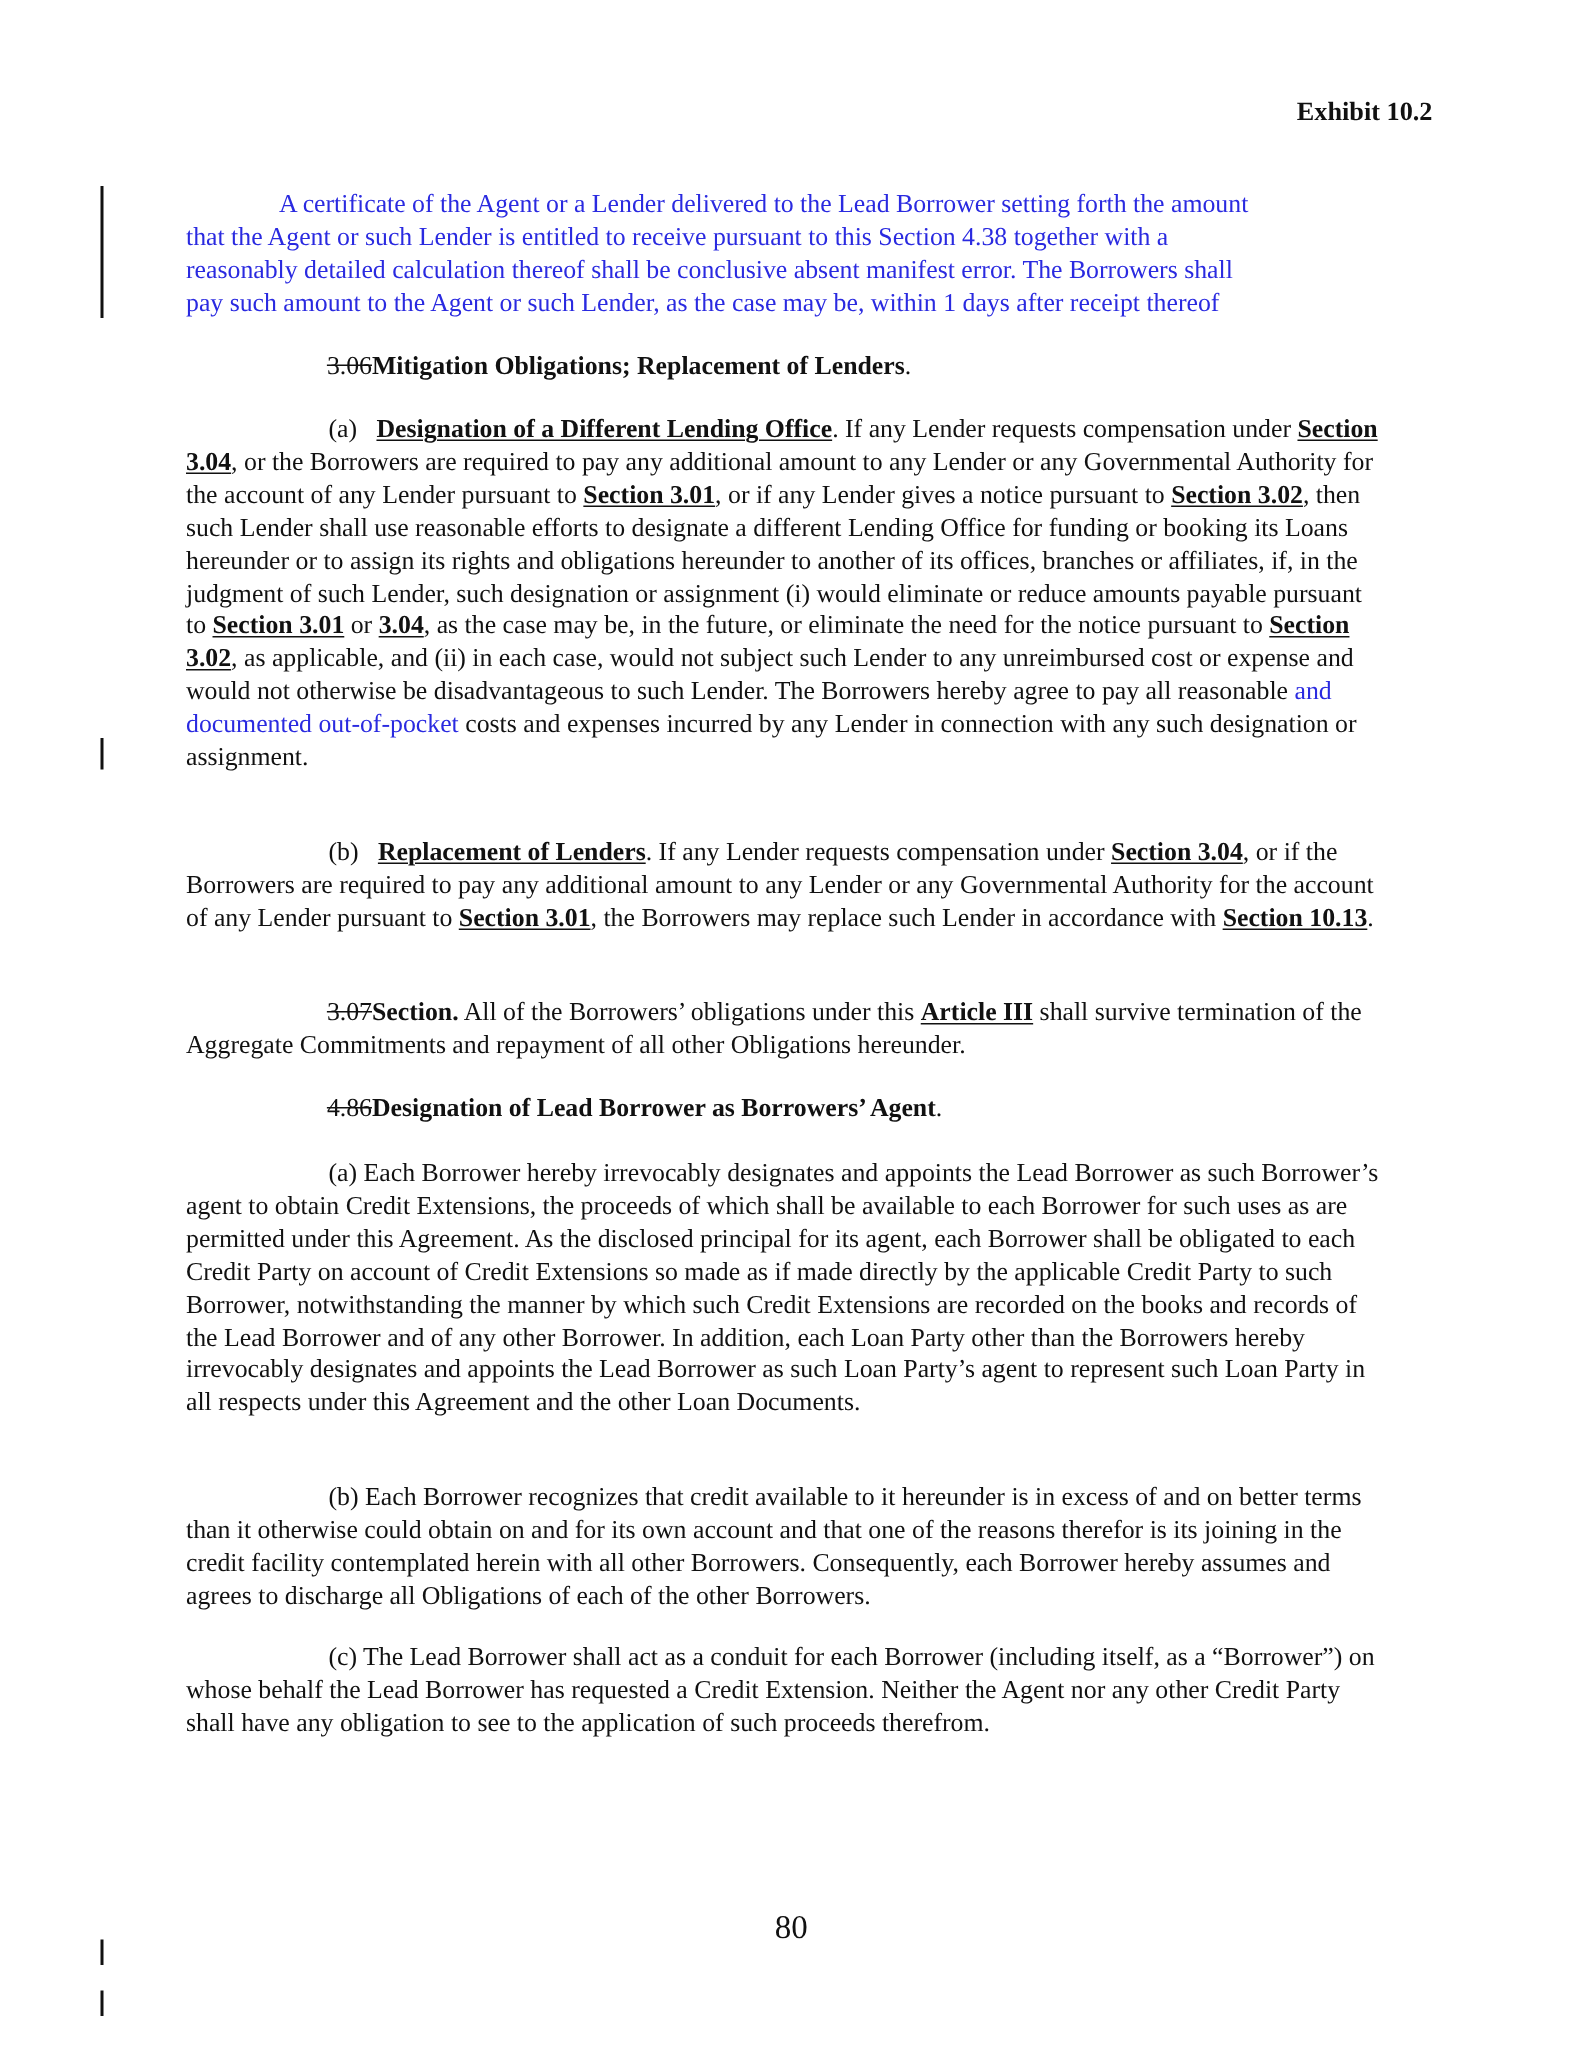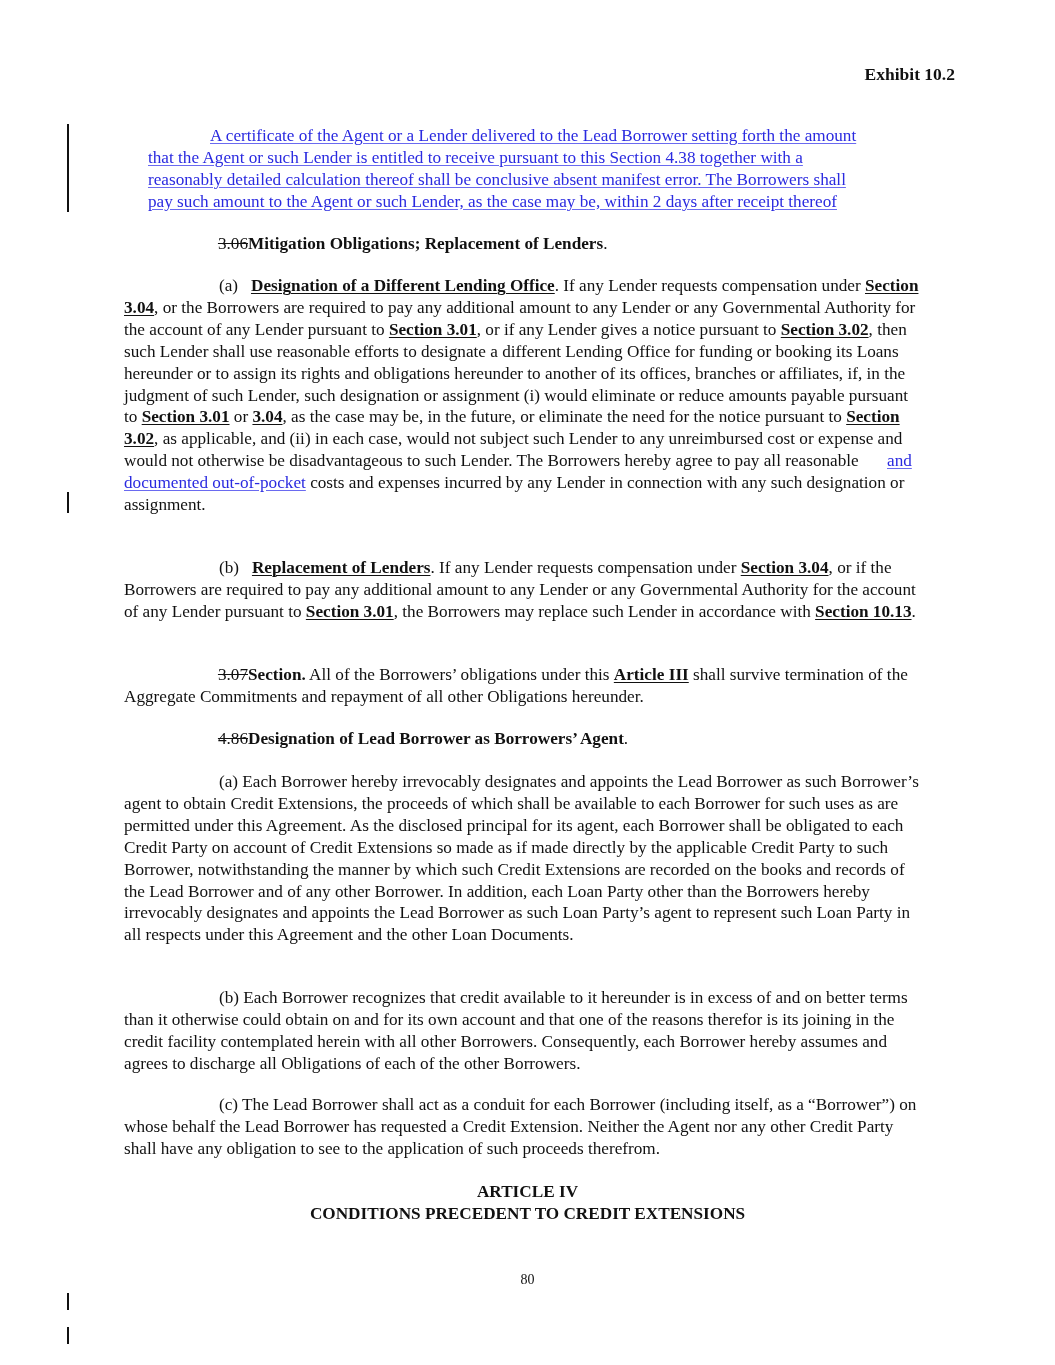--- a/index.html
+++ b/index.html
@@ -6,46 +6,46 @@
   body {
     width: 1055px; height: 1365px; position: relative; overflow: hidden;
     font-family: "Liberation Serif", serif; color: #111; font-size: 17.2px;
   }
   .page { position: absolute; left: 0; top: 0; width: 1055px; height: 1365px; }
   .exhibit { position: absolute; right: 100px; top: 64px; font-weight: bold; font-size: 17.5px; margin-left: 14px; }
   .block { position: absolute; left: 124px; width: 800px; line-height: 21.9px; text-align: left; }
   .indent { display: inline-block; width: 62px; }
   .indent-a { display: inline-block; width: 95px; }
   .u { text-decoration: underline; text-decoration-thickness: 1px; text-underline-offset: 2px; font-weight: bold; }
-  .ins { color: #2a2ae0; text-decoration: underline; text-decoration-color: #6a6af0; text-underline-offset: 2px; margin-left: 24px; }
+  .ins { color: #2a2ae0; text-decoration-color: #6a6af0; text-underline-offset: 2px; }
   .strike { text-decoration: line-through; text-align: right; }
   .heading { font-weight: bold; }
   .secnum { display: inline-block; width: 62px; }
   .changebar { position: absolute; left: 67px; width: 2px; background: #111; }
   .center { position: absolute; left: 0; width: 1055px; text-align: center; }
   .art { font-weight: bold; line-height: 22px; }
-  .pgnum { font-size: 14px; }
+  .pgnum { font-size: 22px; }
 </style>
 </head>
 <body>
 
 <div class="page">
 
   <div class="exhibit">Exhibit 10.2</div>
 
   <div class="changebar" style="top:124px;height:88px;"></div>
   <div class="changebar" style="top:492px;height:21px;"></div>
   <div class="changebar" style="top:1293px;height:17px;"></div>
   <div class="changebar" style="top:1327px;height:17px;"></div>
 
   <div class="block" style="top:125px;">
     <div class="ins" style="padding-left:62px;">A certificate of the Agent or a Lender delivered to the Lead Borrower setting forth the amount</div>
     <div class="ins">that the Agent or such Lender is entitled to receive pursuant to this Section 4.38 together with a</div>
     <div class="ins">reasonably detailed calculation thereof shall be conclusive absent manifest error.  The Borrowers shall</div>
-    <div class="ins">pay such amount to the Agent or such Lender, as the case may be, within 2 days after receipt thereof</div>
+    <div class="ins">pay such amount to the Agent or such Lender, as the case may be, within 1 days after receipt thereof</div>
   </div>
 
   <div class="block" style="top:233px;">
     <span class="indent"></span><span class="strike secnum">3.06</span><span class="heading">Mitigation Obligations; Replacement of Lenders</span><span>.</span>
   </div>
 
   <div class="block" style="top:275px;">
     <span class="indent-a"></span><span>(a)</span>&nbsp;&nbsp;&nbsp;<span class="u">Designation of a Different Lending Office</span><span>.  If any Lender requests compensation under </span><span class="u">Section 3.04</span><span>, or the Borrowers are required to pay any additional amount to any Lender or any Governmental Authority for the account of any Lender pursuant to </span><span class="u">Section 3.01</span><span>, or if any Lender gives a notice pursuant to </span><span class="u">Section 3.02</span><span>, then such Lender shall use reasonable efforts to designate a different Lending Office for funding or booking its Loans hereunder or to assign its rights and obligations hereunder to another of its offices, branches or affiliates, if, in the judgment of such Lender, such designation or assignment (i) would eliminate or reduce amounts payable pursuant to </span><span class="u">Section 3.01</span><span> or </span><span class="u">3.04</span><span>, as the case may be, in the future, or eliminate the need for the notice pursuant to </span><span class="u">Section 3.02</span><span>, as applicable, and (ii) in each case, would not subject such Lender to any unreimbursed cost or expense and would not otherwise be disadvantageous to such Lender.  The Borrowers hereby agree to pay all reasonable </span><span class="ins">and documented out-of-pocket</span><span> costs and expenses incurred by any Lender in connection with any such designation or assignment.</span>
   </div>
 
@@ -66,19 +66,15 @@
   </div>
 
   <div class="block" style="top:987px;">
     <span class="indent-a"></span><span>(b)   Each Borrower recognizes that credit available to it hereunder is in excess of and on better terms than it otherwise could obtain on and for its own account and that one of the reasons therefor is its joining in the credit facility contemplated herein with all other Borrowers.  Consequently, each Borrower hereby assumes and agrees to discharge all Obligations of each of the other Borrowers.</span>
   </div>
 
   <div class="block" style="top:1094px;">
     <span class="indent-a"></span><span>(c)   The Lead  Borrower shall act as a conduit for each Borrower (including itself, as a “Borrower”) on whose behalf the Lead Borrower has requested a Credit Extension.  Neither the Agent nor any other Credit Party shall have any obligation to see to the application of such proceeds therefrom.</span>
   </div>
 
-  <div class="center art" style="top:1181px;">
-    <div>ARTICLE IV</div>
-    <div>CONDITIONS PRECEDENT TO CREDIT EXTENSIONS</div>
-  </div>
 
   <div class="center pgnum" style="top:1272px;">80</div>
 </div>
 
 </body></html>

